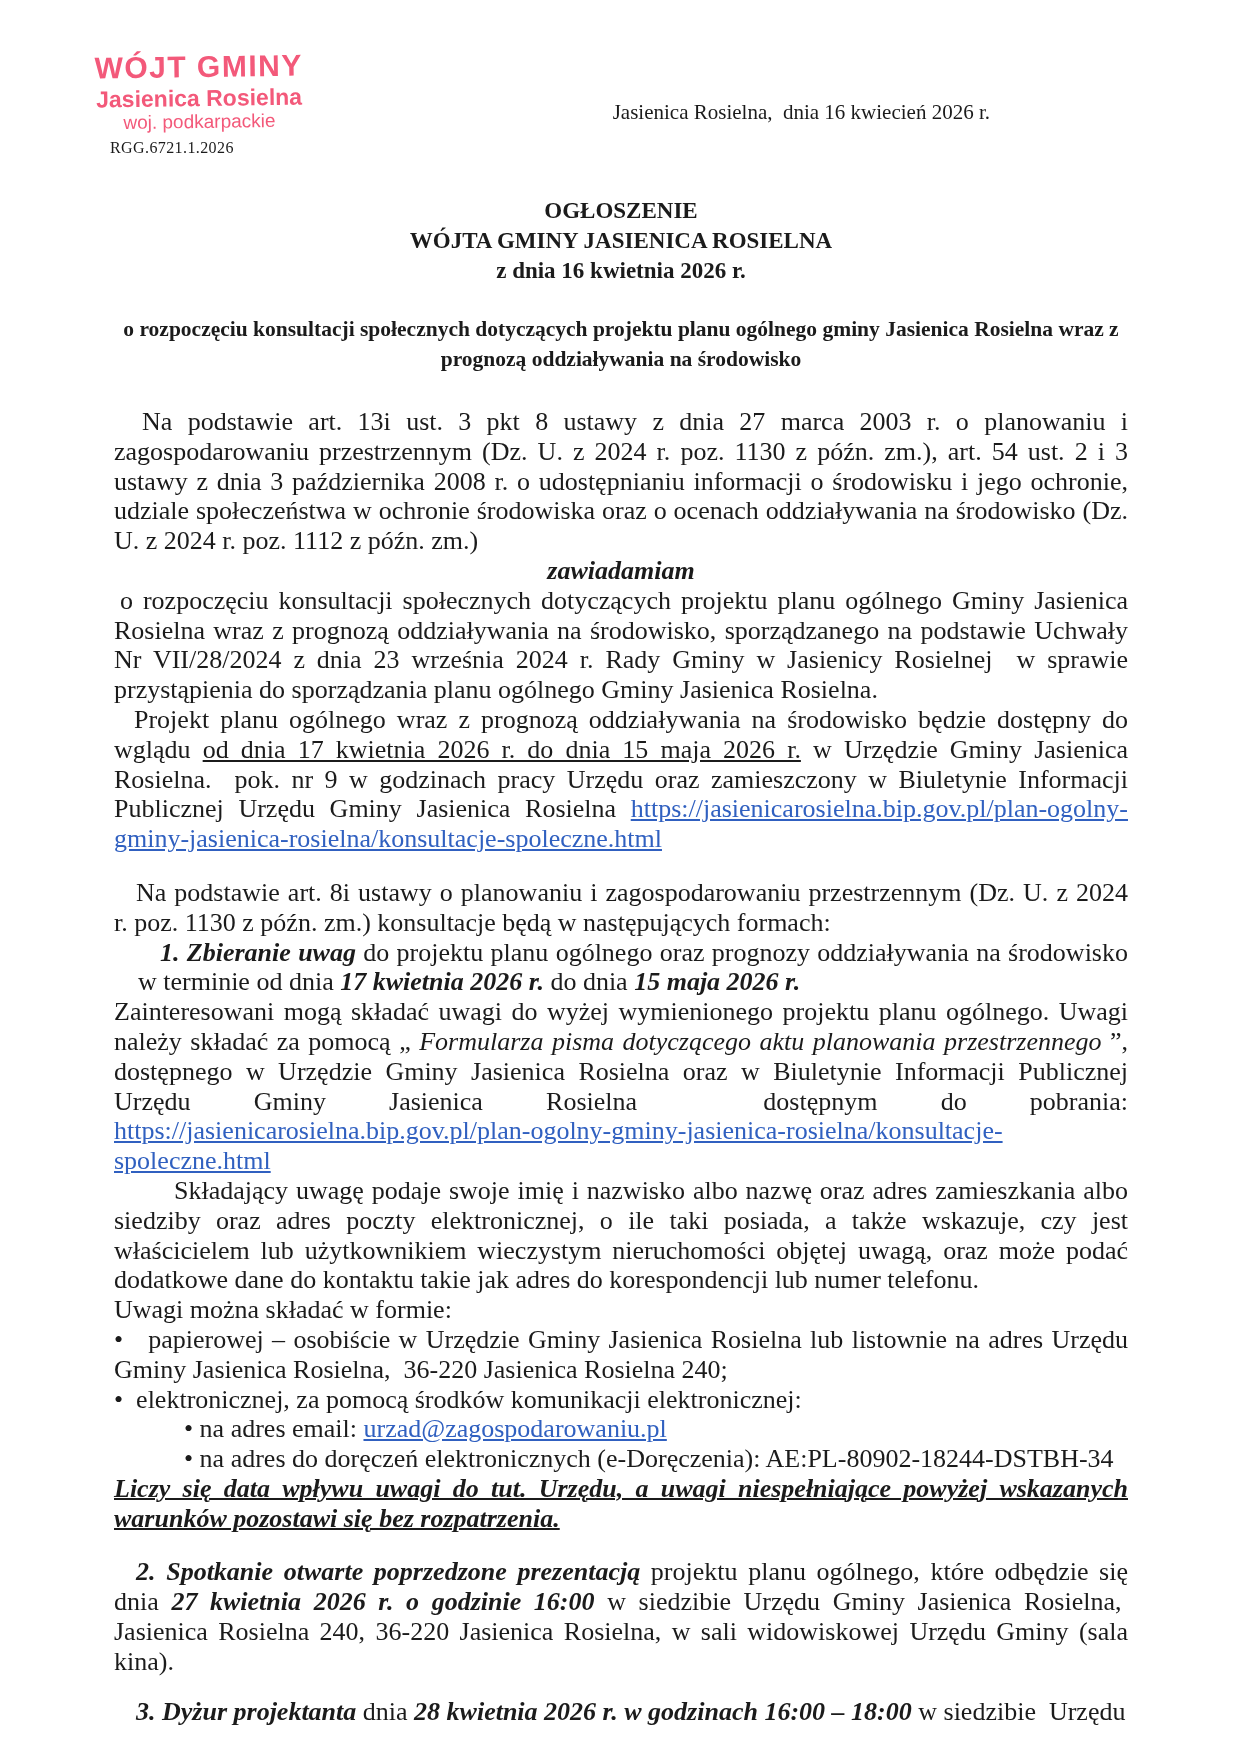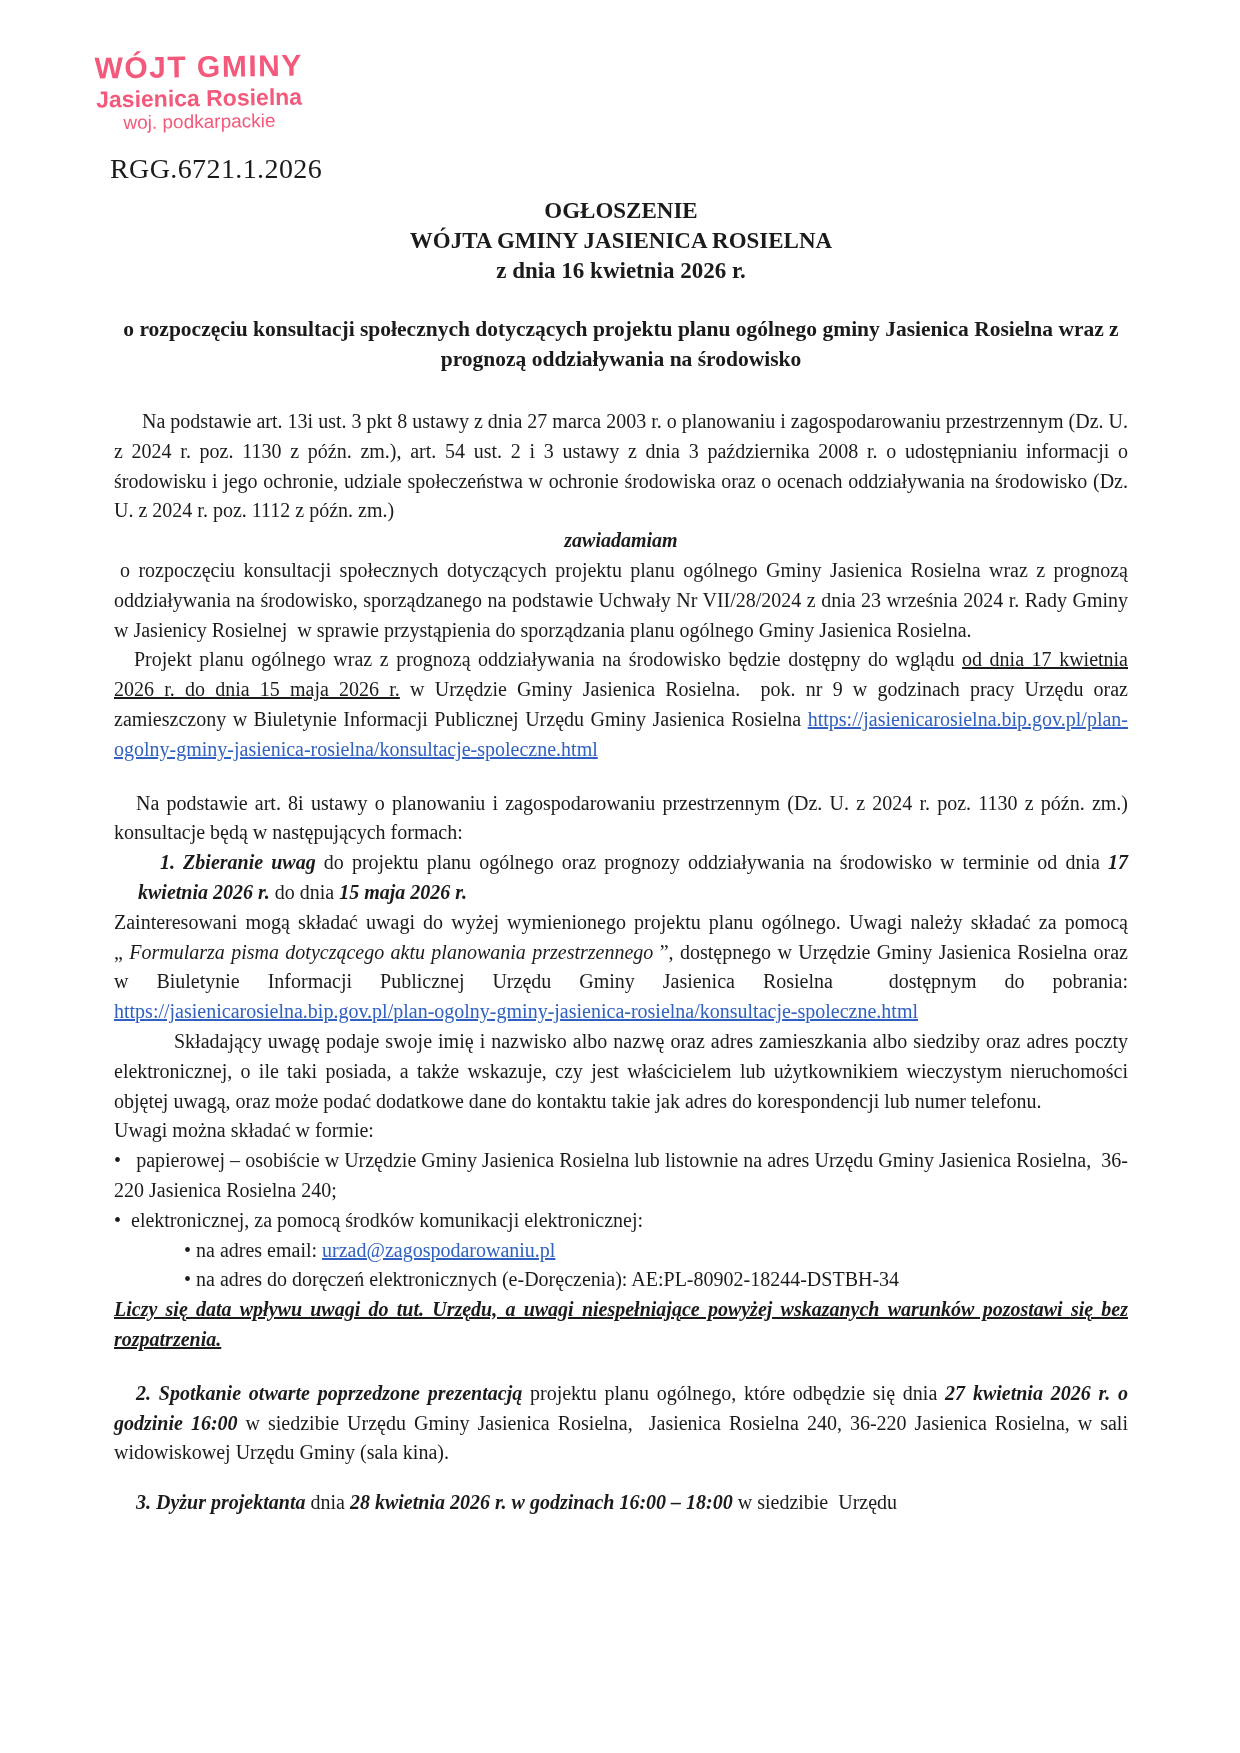--- a/index.html
+++ b/index.html
@@ -17,30 +17,30 @@
   }
   .stamp-l1 { font-size:30px; font-weight:700; letter-spacing:1.5px; white-space:nowrap; }
   .stamp-l2 { font-size:23px; font-weight:600; white-space:nowrap; margin-top:2px; }
   .stamp-l3 { font-size:19px; font-weight:500; white-space:nowrap; }
 
   .dateline {
     position:absolute; top:100px; right:250px;
     font-size:21px; white-space:pre;
   }
   .reference {
-    position:absolute; left:110px; top:153px;
-    font-size:28px; letter-spacing:0.4px;
+    position:absolute; left:110px; top:139px;
+    font-size:16px; letter-spacing:0.4px;
   }
 
   .content { position:absolute; left:114px; top:196px; width:1014px; }
 
   .title-block { text-align:center; font-weight:700; font-size:23px; line-height:30px; }
   .subject { text-align:center; font-weight:700; font-size:21.5px; line-height:30px; margin-top:28px; }
 
-  .doc-body { margin-top:33px; font-size:20px; line-height:29.8px; }
+  .doc-body { margin-top:33px; font-size:26px; line-height:29.8px; }
   p.para { margin:0; }
   p.justify { text-align:justify; }
   p.center  { text-align:center; }
   p.left    { text-align:left; }
   .b { font-weight:700;font-style:italic; }
   .i { font-style:italic; }
   .u { text-decoration:underline; }
   .b.u { text-decoration-thickness:2px; }
   a.link { color:#3060c0; text-decoration:underline; cursor:pointer; }
 </style>
@@ -48,20 +48,21 @@
 <body>
 
 <div class="page">
 
   <div class="stamp">
     <div class="stamp-l1">WÓJT GMINY</div>
     <div class="stamp-l2">Jasienica Rosielna</div>
     <div class="stamp-l3">woj. podkarpackie</div>
   </div>
 
+  <div class="dateline">Jasienica Rosielna,&nbsp; dnia 16 kwiecień 2026 r.</div>
   <div class="reference">RGG.6721.1.2026</div>
 
   <div class="content">
     <div class="title-block">
       <div>OGŁOSZENIE</div>
       <div>WÓJTA GMINY JASIENICA ROSIELNA</div>
       <div>z dnia 16 kwietnia 2026 r.</div>
     </div>
 
     <div class="subject">o rozpoczęciu konsultacji społecznych dotyczących projektu planu ogólnego gminy Jasienica Rosielna wraz z prognozą oddziaływania na środowisko</div>

